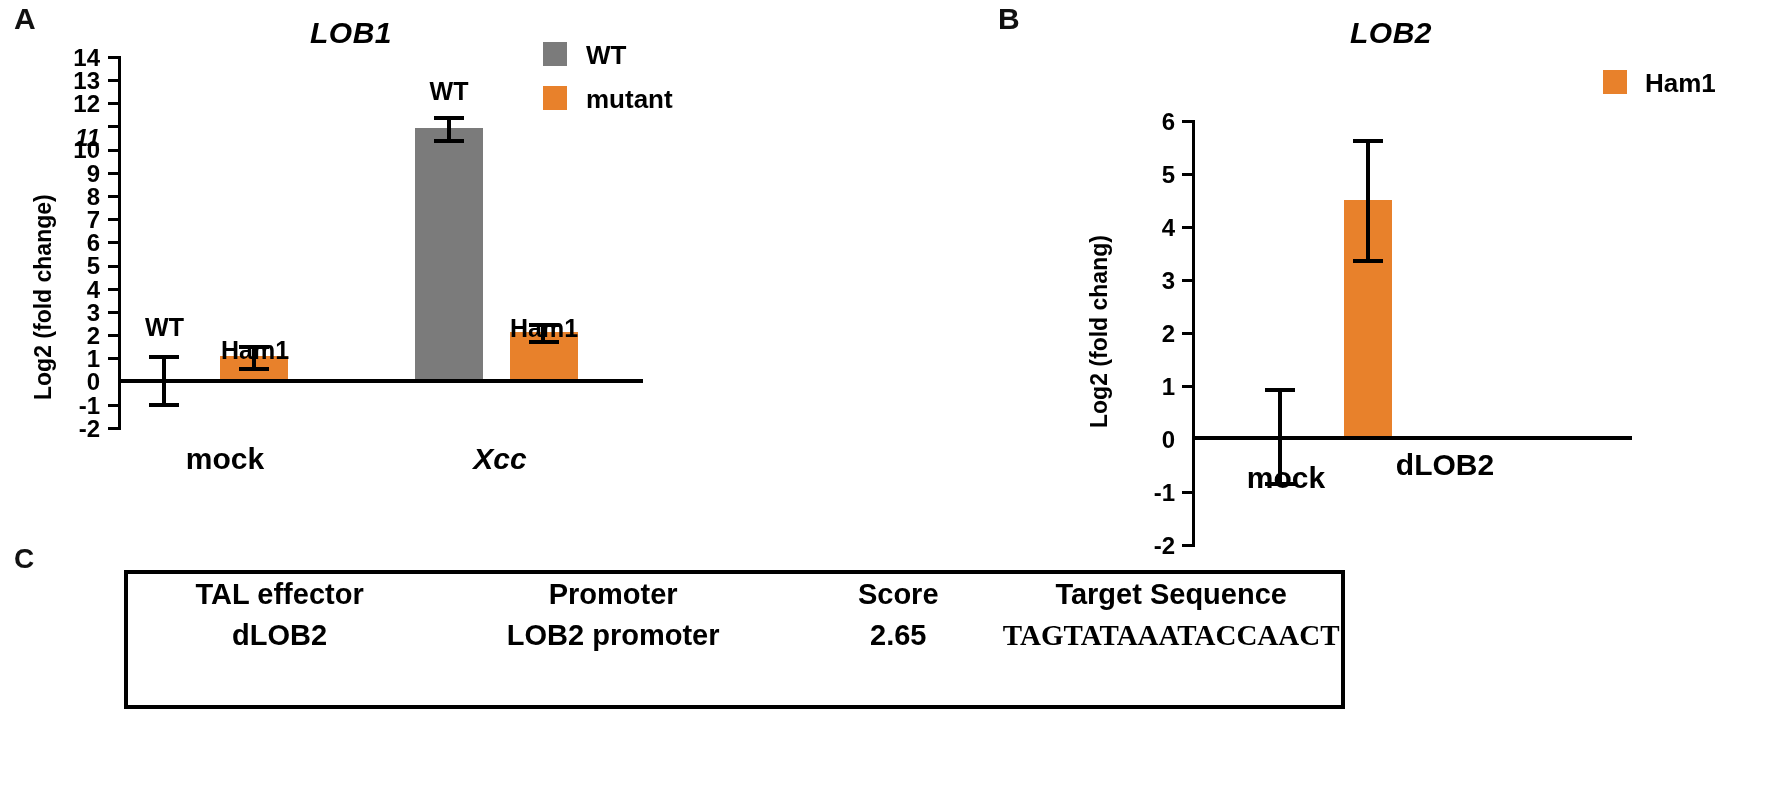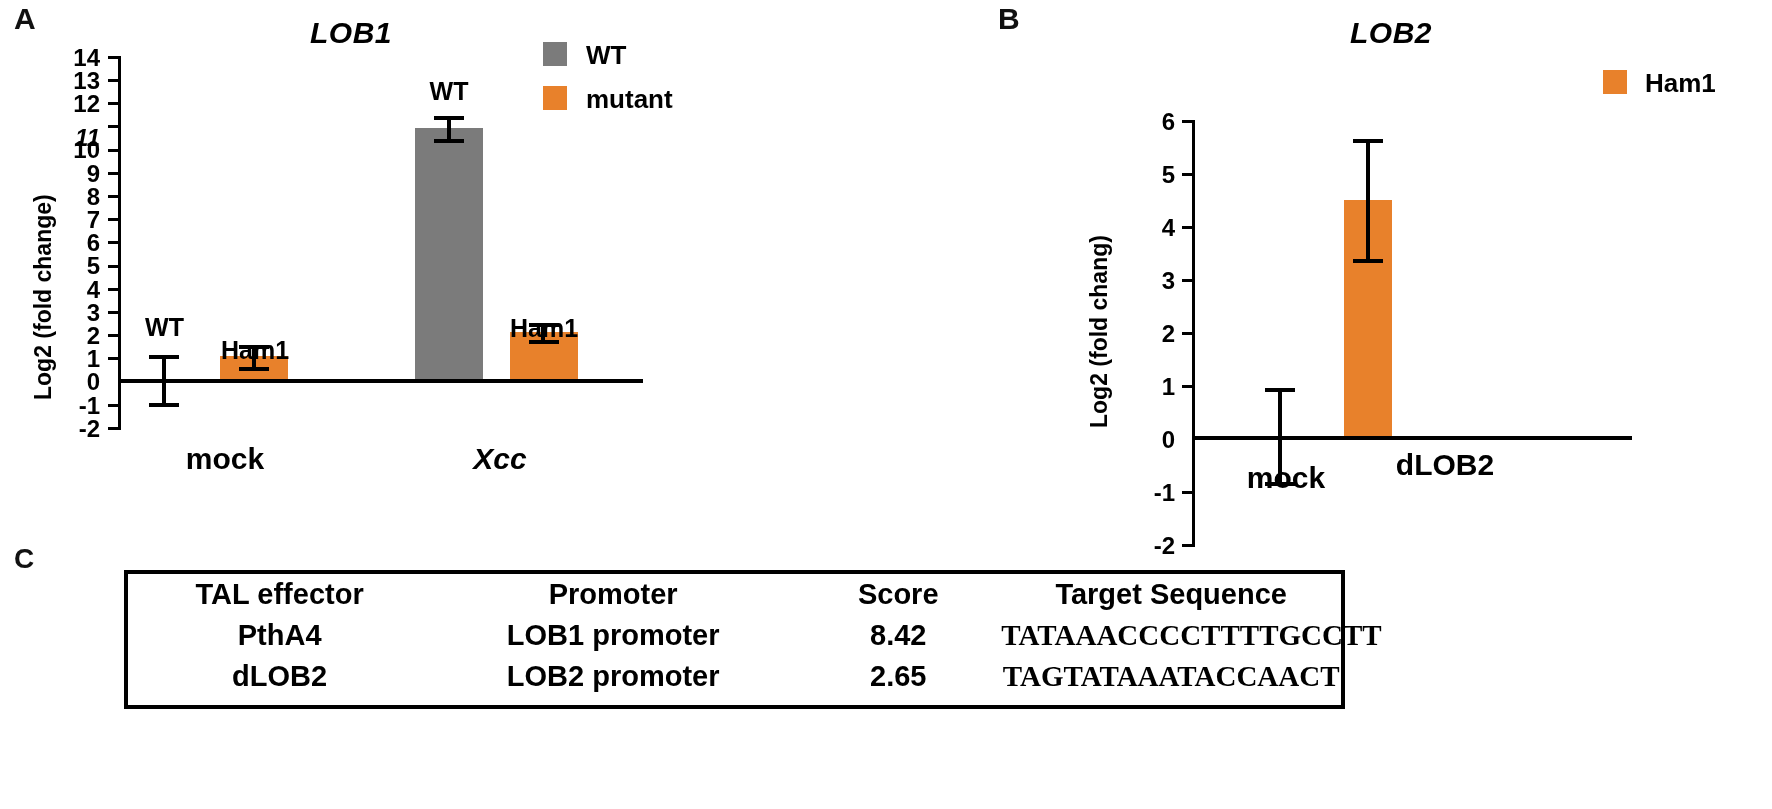--- a/index.html
+++ b/index.html
@@ -273,26 +273,20 @@
     <thead>
       <tr>
         <th class="col-tal">TAL effector</th>
         <th class="col-prom">Promoter</th>
         <th class="col-score">Score</th>
         <th class="col-seq">Target Sequence</th>
       </tr>
     </thead>
     <tbody>
       <tr>
-        <td>PthA4</td>
-        <td>LOB1 promoter</td>
-        <td>8.42</td>
-        <td class="seq">TATAAACCCCTTTTGCCTT</td>
-      </tr>
-      <tr>
         <td>dLOB2</td>
         <td>LOB2 promoter</td>
         <td>2.65</td>
         <td class="seq">TAGTATAAATACCAACT</td>
       </tr>
     </tbody>
   </table>
 </div>
 
 </body></html>

